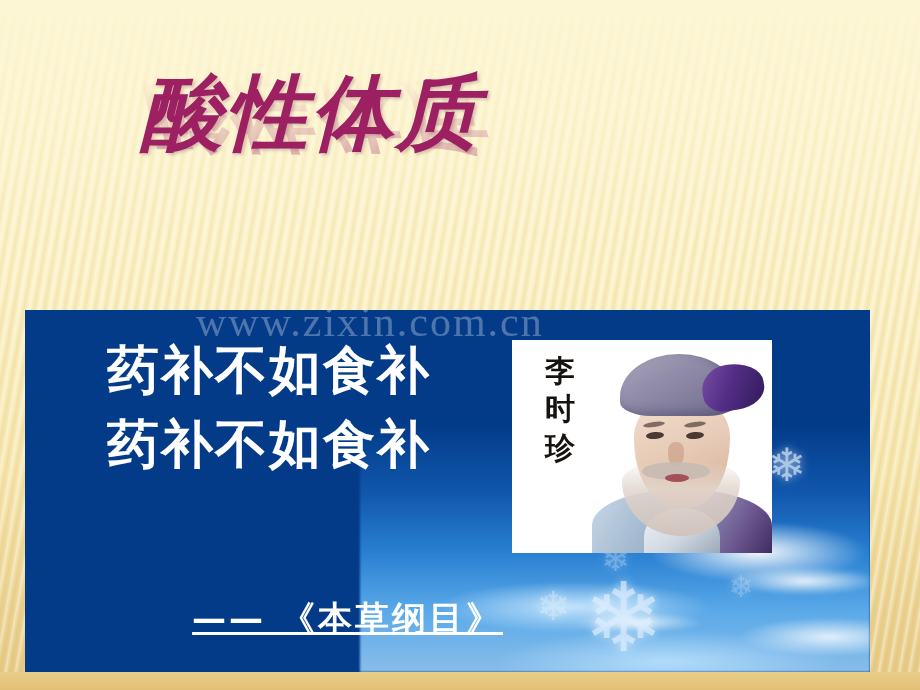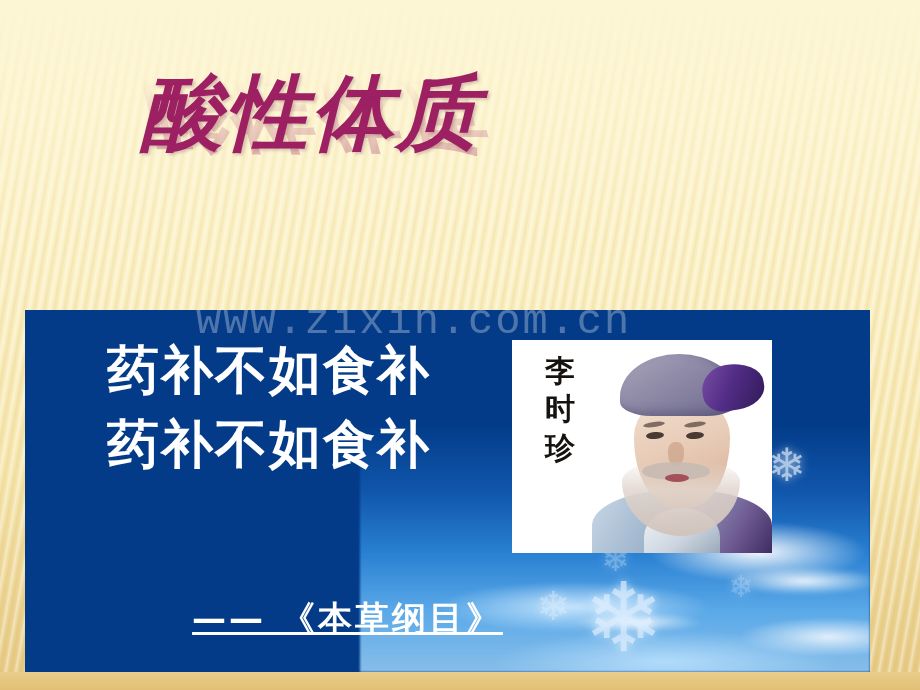--- a/index.html
+++ b/index.html
@@ -94,21 +94,21 @@
     display: block;
     text-align: left;
     padding-left: 18px;
   }
 
   
   .watermark {
     position: absolute;
     left: 196px;
     top: 298px;
-    font-family: Liberation Mono, monospace;
+    font-family: Liberation Serif, serif;
     font-size: 42px;
     letter-spacing: 2px;
     color: rgba(255,255,255,0.30);
     z-index: 6;
     pointer-events: none;
     white-space: nowrap;
   }
 
   
   .blue-panel {

